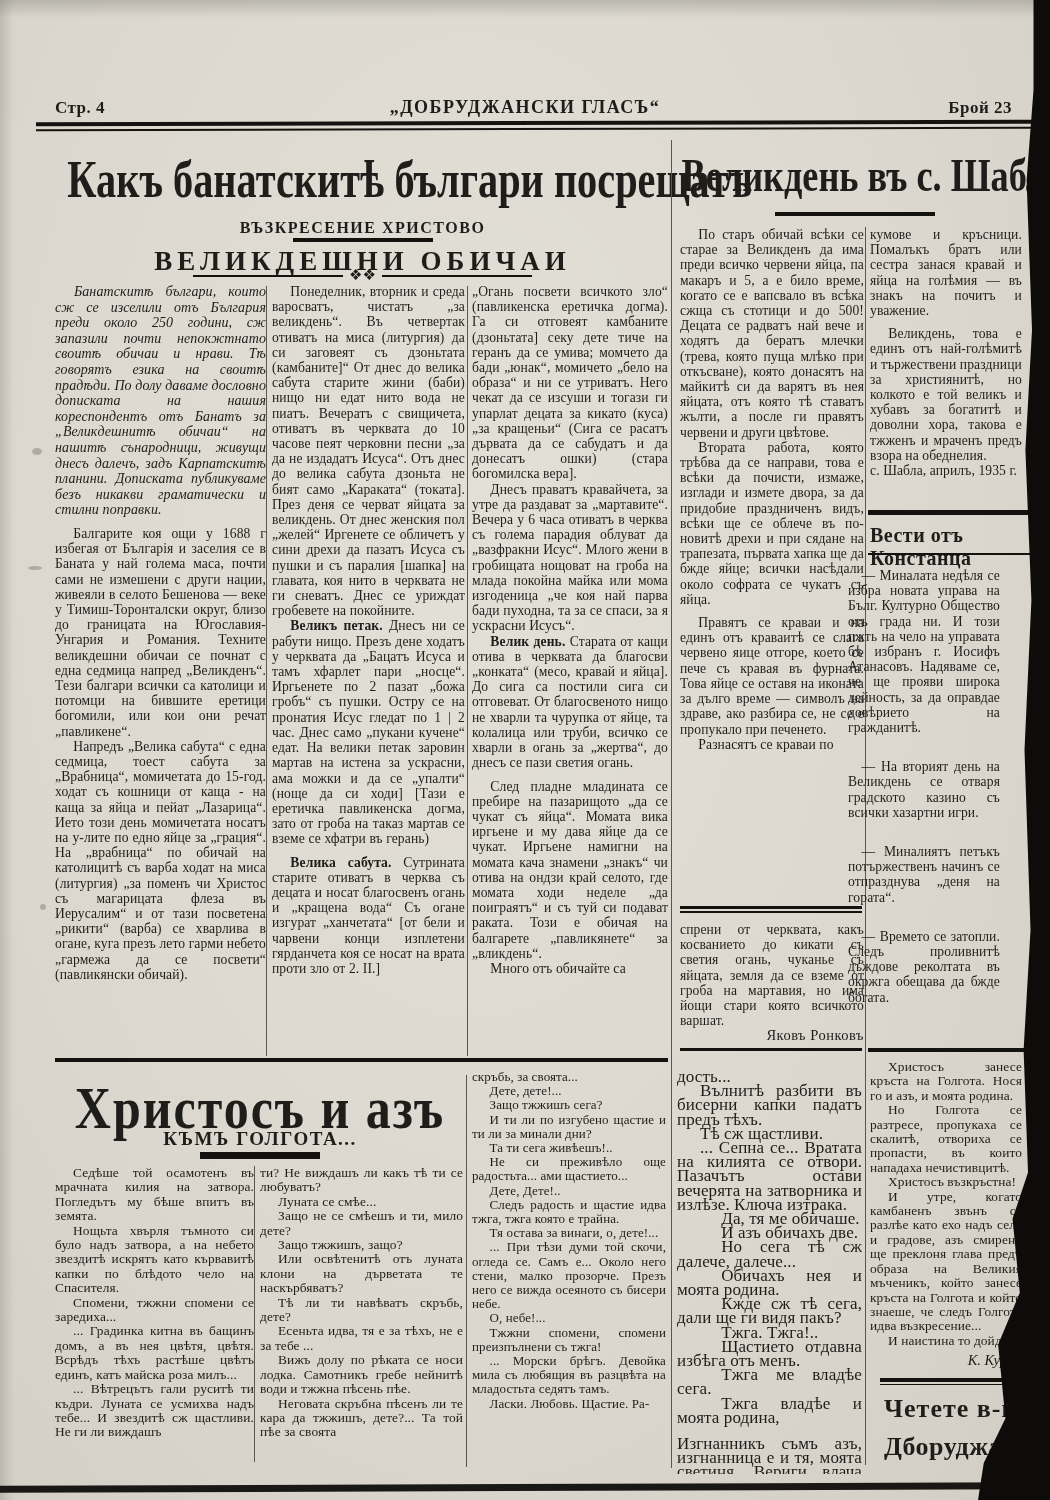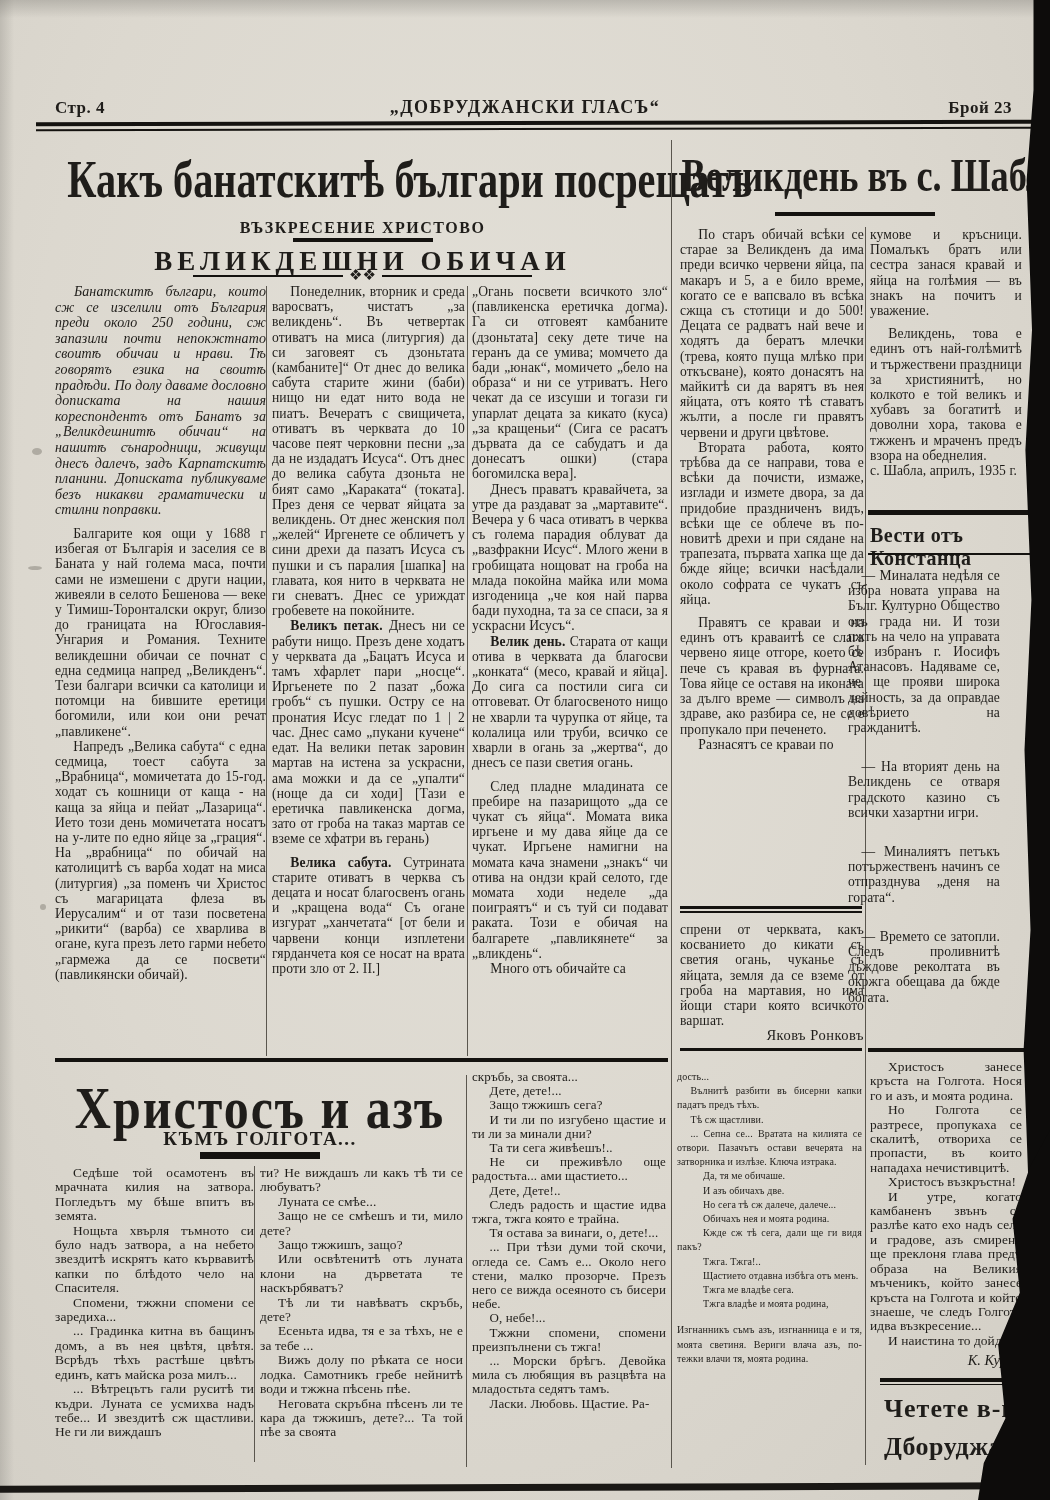--- a/index.html
+++ b/index.html
@@ -168,21 +168,21 @@
       <p>Не си преживѣло още радостьта... ами щастието...</p>
       <p>Дете, Дете!..</p>
       <p>Следъ радость и щастие идва тжга, тжга която е трайна.</p>
       <p>Тя остава за винаги, о, дете!...</p>
       <p>... При тѣзи думи той скочи, огледа се. Самъ е... Около него стени, малко прозорче. Презъ него се вижда осеяното съ бисери небе.</p>
       <p>О, небе!...</p>
       <p>Тжжни спомени, спомени преизпълнени съ тжга!</p>
       <p>... Морски брѣгъ. Девойка мила съ любящия въ разцвѣта на младостьта седятъ тамъ.</p>
       <p>Ласки. Любовь. Щастие. Ра-</p>
     </div>
-  <div class="abs col flush-first indent-group" style="left:677px;top:1070px;width:185px;height:404px;font-size:10px;line-height:14.2px;">
+  <div class="abs col flush-first indent-group" style="left:677px;top:1070px;width:185px;height:404px;font-size:17px;line-height:14.2px;">
       <p>дость...</p>
       <p>Вълнитѣ разбити въ бисерни капки падатъ предъ тѣхъ.</p>
       <p>Тѣ сж щастливи.</p>
       <p>... Сепна се... Вратата на килията се отвори. Пазачътъ остави вечерята на затворника и излѣзе. Ключа изтрака.</p>
       <p>Да, тя ме обичаше.</p>
       <p>И азъ обичахъ две.</p>
       <p>Но сега тѣ сж далече, далече...</p>
       <p>Обичахъ нея и моята родина.</p>
       <p>Кжде сж тѣ сега, дали ще ги видя пакъ?</p>
       <p>Тжга. Тжга!..</p>

